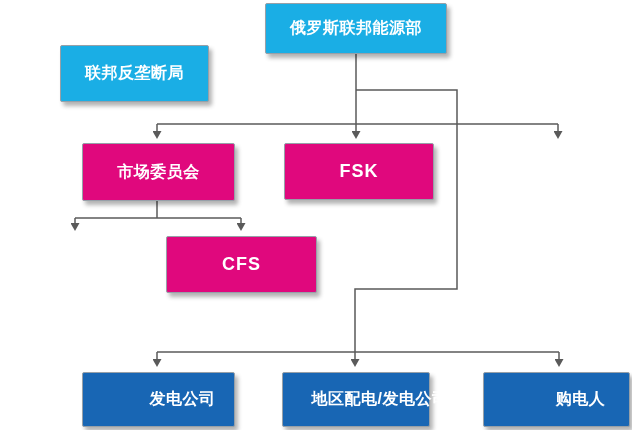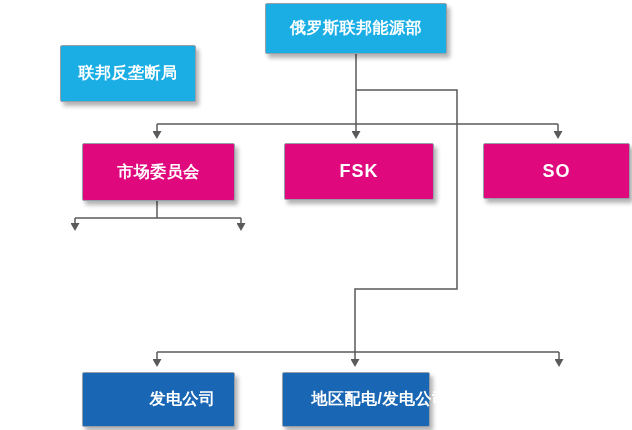--- a/index.html
+++ b/index.html
@@ -80,28 +80,29 @@
     <line x1="559" y1="352" x2="559" y2="365" marker-end="url(#arw)"></line>
 
     <line x1="157" y1="201" x2="157" y2="218"></line>
     <line x1="75" y1="218" x2="241" y2="218"></line>
     <line x1="75" y1="218" x2="75" y2="229" marker-end="url(#arw)"></line>
     <line x1="241" y1="218" x2="241" y2="229" marker-end="url(#arw)"></line>
   </svg>
 
   <div class="node cyan" style="left:265px;top:3px;width:182px;height:51px">俄罗斯联邦能源部</div>
 
-  <div class="node cyan" style="left:60px;top:45px;width:136px;height:57px">联邦反垄断局</div>
+  <div class="node cyan" style="left:60px;top:45px;width:149px;height:57px">联邦反垄断局</div>
 
   <div class="node magenta latin" style="left:284px;top:143px;width:150px;height:57px">FSK</div>
 
   <div class="node magenta" style="left:82px;top:143px;width:153px;height:58px">市场委员会</div>
 
-  <div class="node magenta latin" style="left:483px;top:143px;width:147px;height:56px">SO</div>
 
 
+  <div class="node magenta latin" style="left:166px;top:236px;width:151px;height:57px">CFS</div>
 
   <div class="node blue" style="left:82px;top:372px;width:153px;height:55px">发电公司</div>
 
   <div class="node blue" style="left:282px;top:372px;width:148px;height:55px">地区配电/发电公司</div>
 
+  <div class="node blue" style="left:483px;top:372px;width:147px;height:55px">购电人</div>
 
 </div>
 
 </body></html>

